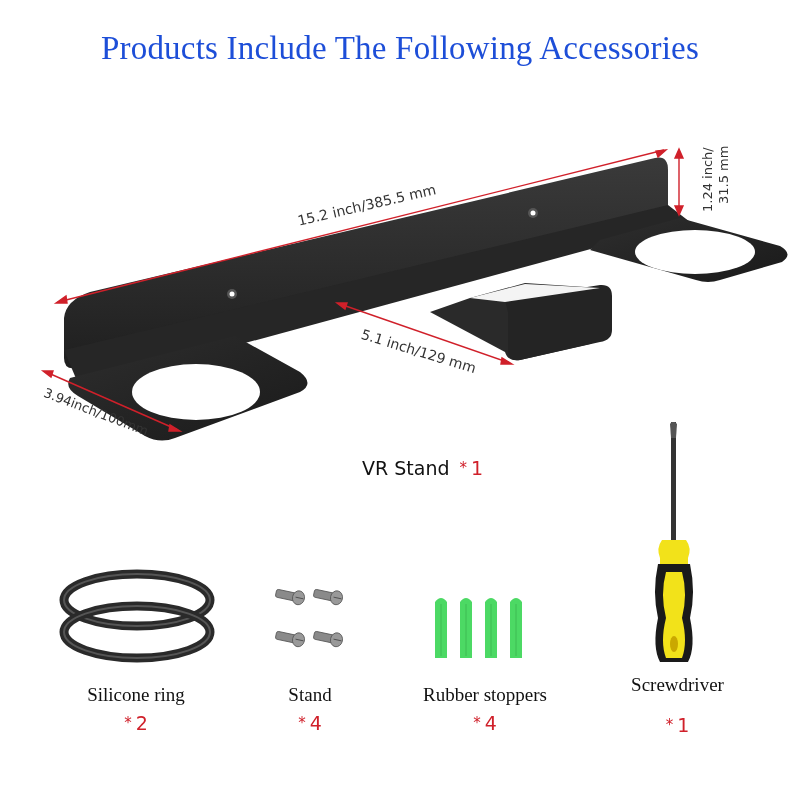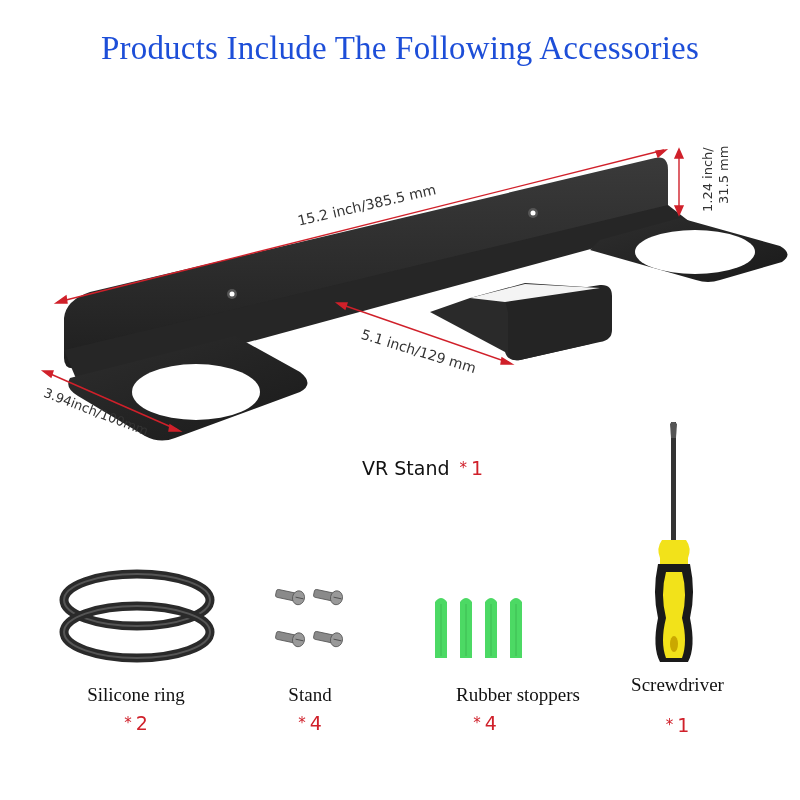--- a/index.html
+++ b/index.html
@@ -130,17 +130,17 @@
   <path d="M16,150 L32,150 Q38,172 32,196 Q38,220 32,236 L16,236 Q10,220 16,196 Q10,172 16,150 Z" fill="#f2e21a"></path>
   <ellipse cx="24" cy="222" rx="4" ry="8" fill="#caa800"></ellipse>
 </svg>
 
 <div class="label" style="left:56px;top:684px;width:160px;">Silicone ring</div>
 <div class="qty" style="left:56px;top:712px;width:160px;"><span class="star">*</span><span>2</span></div>
 
 <div class="label" style="left:250px;top:684px;width:120px;">Stand</div>
 <div class="qty" style="left:250px;top:712px;width:120px;"><span class="star">*</span><span>4</span></div>
 
-<div class="label" style="left:390px;top:684px;width:190px;text-align:right;">Rubber stoppers</div>
+<div class="label" style="left:390px;top:684px;width:190px;">Rubber stoppers</div>
 <div class="qty" style="left:390px;top:712px;width:190px;"><span class="star">*</span><span>4</span></div>
 
 <div class="label" style="left:600px;top:674px;width:155px;">Screwdriver</div>
 <div class="qty" style="left:600px;top:714px;width:155px;"><span class="star">*</span><span>1</span></div>
 
 </body></html>

